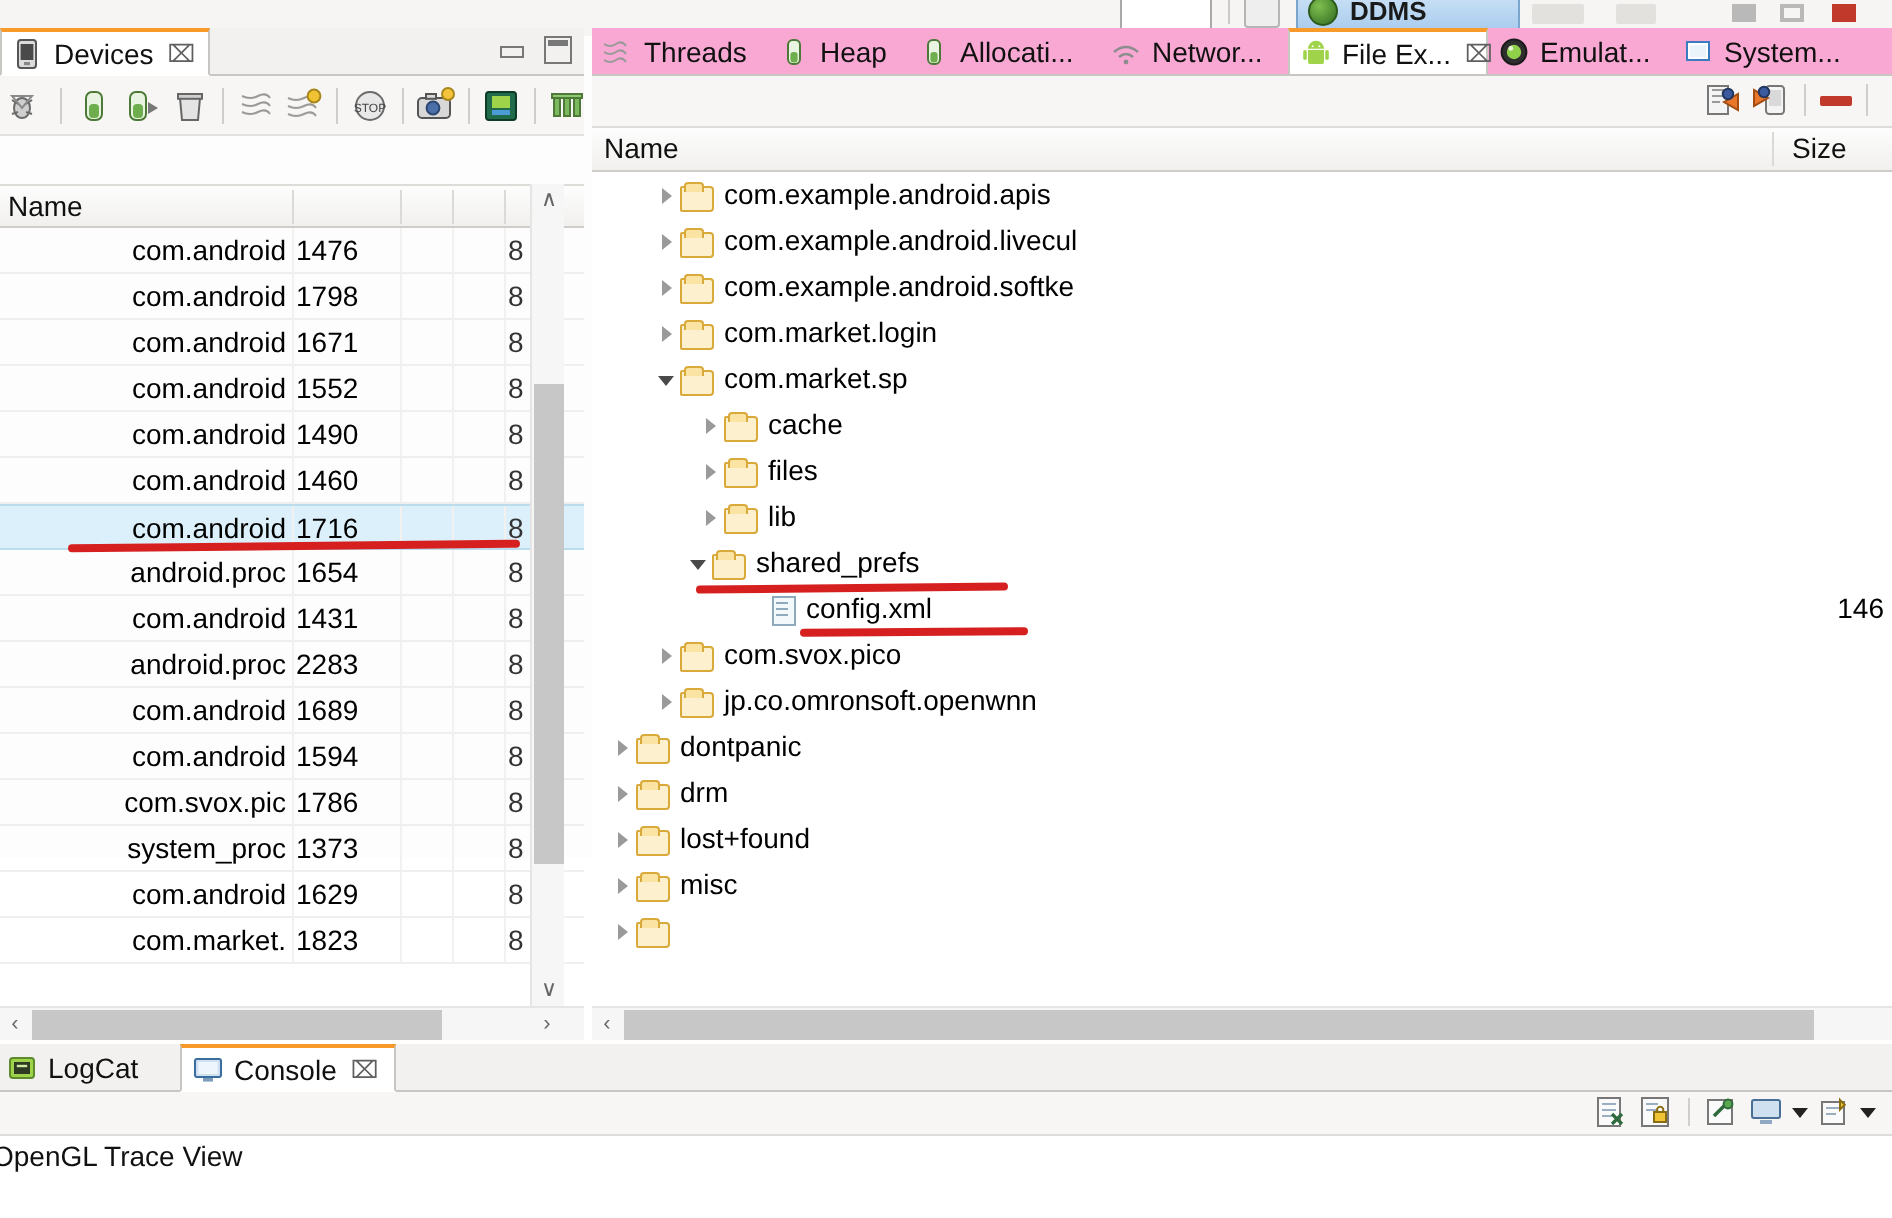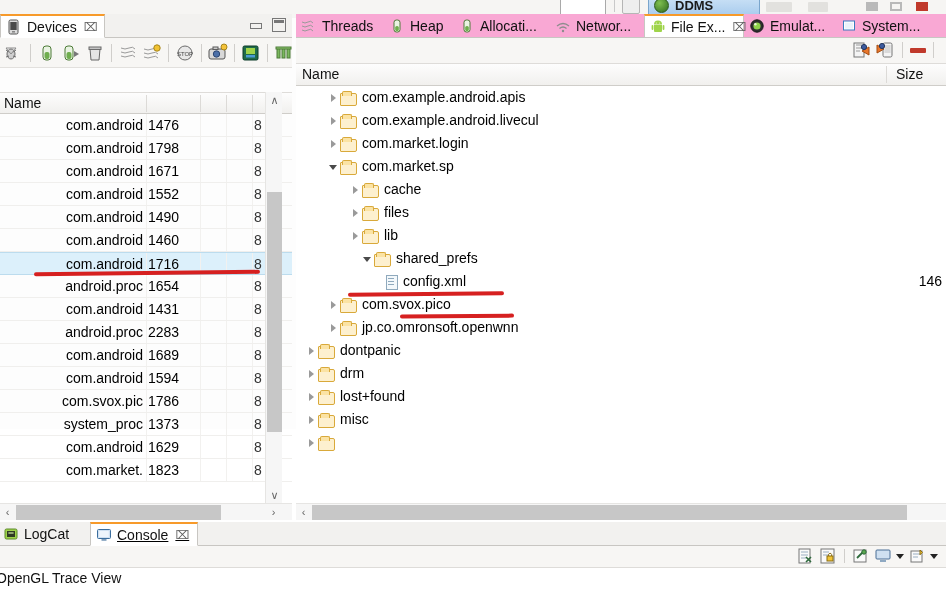--- a/index.html
+++ b/index.html
@@ -588,20 +588,28 @@
             <span class="twisty collapsed"></span>
             <span class="folder-ico"></span>
             <span>com.example.android.livecul</span>
           </span>
           <span class="fe-size"></span>
         </div>
         <div class="fe-row">
           <span class="fe-name" style="left:32px">
             <span class="twisty collapsed"></span>
             <span class="folder-ico"></span>
+            <span>com.example.android.softke</span>
+          </span>
+          <span class="fe-size"></span>
+        </div>
+        <div class="fe-row">
+          <span class="fe-name" style="left:32px">
+            <span class="twisty collapsed"></span>
+            <span class="folder-ico"></span>
             <span>com.market.login</span>
           </span>
           <span class="fe-size"></span>
         </div>
         <div class="fe-row">
           <span class="fe-name" style="left:32px">
             <span class="twisty expanded"></span>
             <span class="folder-ico"></span>
             <span>com.market.sp</span>
           </span>
@@ -625,21 +633,21 @@
         </div>
         <div class="fe-row">
           <span class="fe-name" style="left:54px">
             <span class="twisty collapsed"></span>
             <span class="folder-ico"></span>
             <span>lib</span>
           </span>
           <span class="fe-size"></span>
         </div>
         <div class="fe-row">
-          <span class="fe-name" style="left:66px">
+          <span class="fe-name" style="left:48px">
             <span class="twisty expanded"></span>
             <span class="folder-ico"></span>
             <span>shared_prefs</span>
           </span>
           <span class="fe-size"></span>
         </div>
         <div class="fe-row">
           <span class="fe-name" style="left:76px">
             <span class="twisty"></span>
             <span class="file-ico"></span>
@@ -713,21 +721,21 @@
   <div class="console-view">
     <div class="c-tabrow" id="c-tabrow">
         <div class="tab" style="left: -2px; width: 92px;">
           <span class="tabicon"><svg width="16" height="16" viewBox="0 0 16 16">
               <rect x="2" y="3" width="12" height="10" rx="1.5" fill="#9fd44a" stroke="#5d8a2a"></rect>
               <rect x="4" y="5" width="8" height="6" fill="#2f3a22"></rect>
               <rect x="5.4" y="6.4" width="5.2" height="1.2" fill="#cfe9a4"></rect>
             </svg></span>
           <span class="tablabel">LogCat</span>
         </div>
-        <div class="tab active" style="left: 90px; width: 108px; text-decoration: underline;">
+        <div class="tab active" style="left: 90px; width: 108px;">
           <span class="tabicon"><svg width="16" height="16" viewBox="0 0 16 16">
               <rect x="1.5" y="2.5" width="13" height="9" rx="1" fill="#cfe0f1" stroke="#3b6e9e"></rect>
               <rect x="3.2" y="4" width="9.6" height="6" fill="#eef5fc"></rect>
               <rect x="5.5" y="12" width="5" height="1.8" fill="#7e9dbb"></rect>
             </svg></span>
           <span class="tablabel">Console</span>
           <span class="closeglyph">⌧</span>
         </div>
       </div>
     <div class="c-toolrow">

